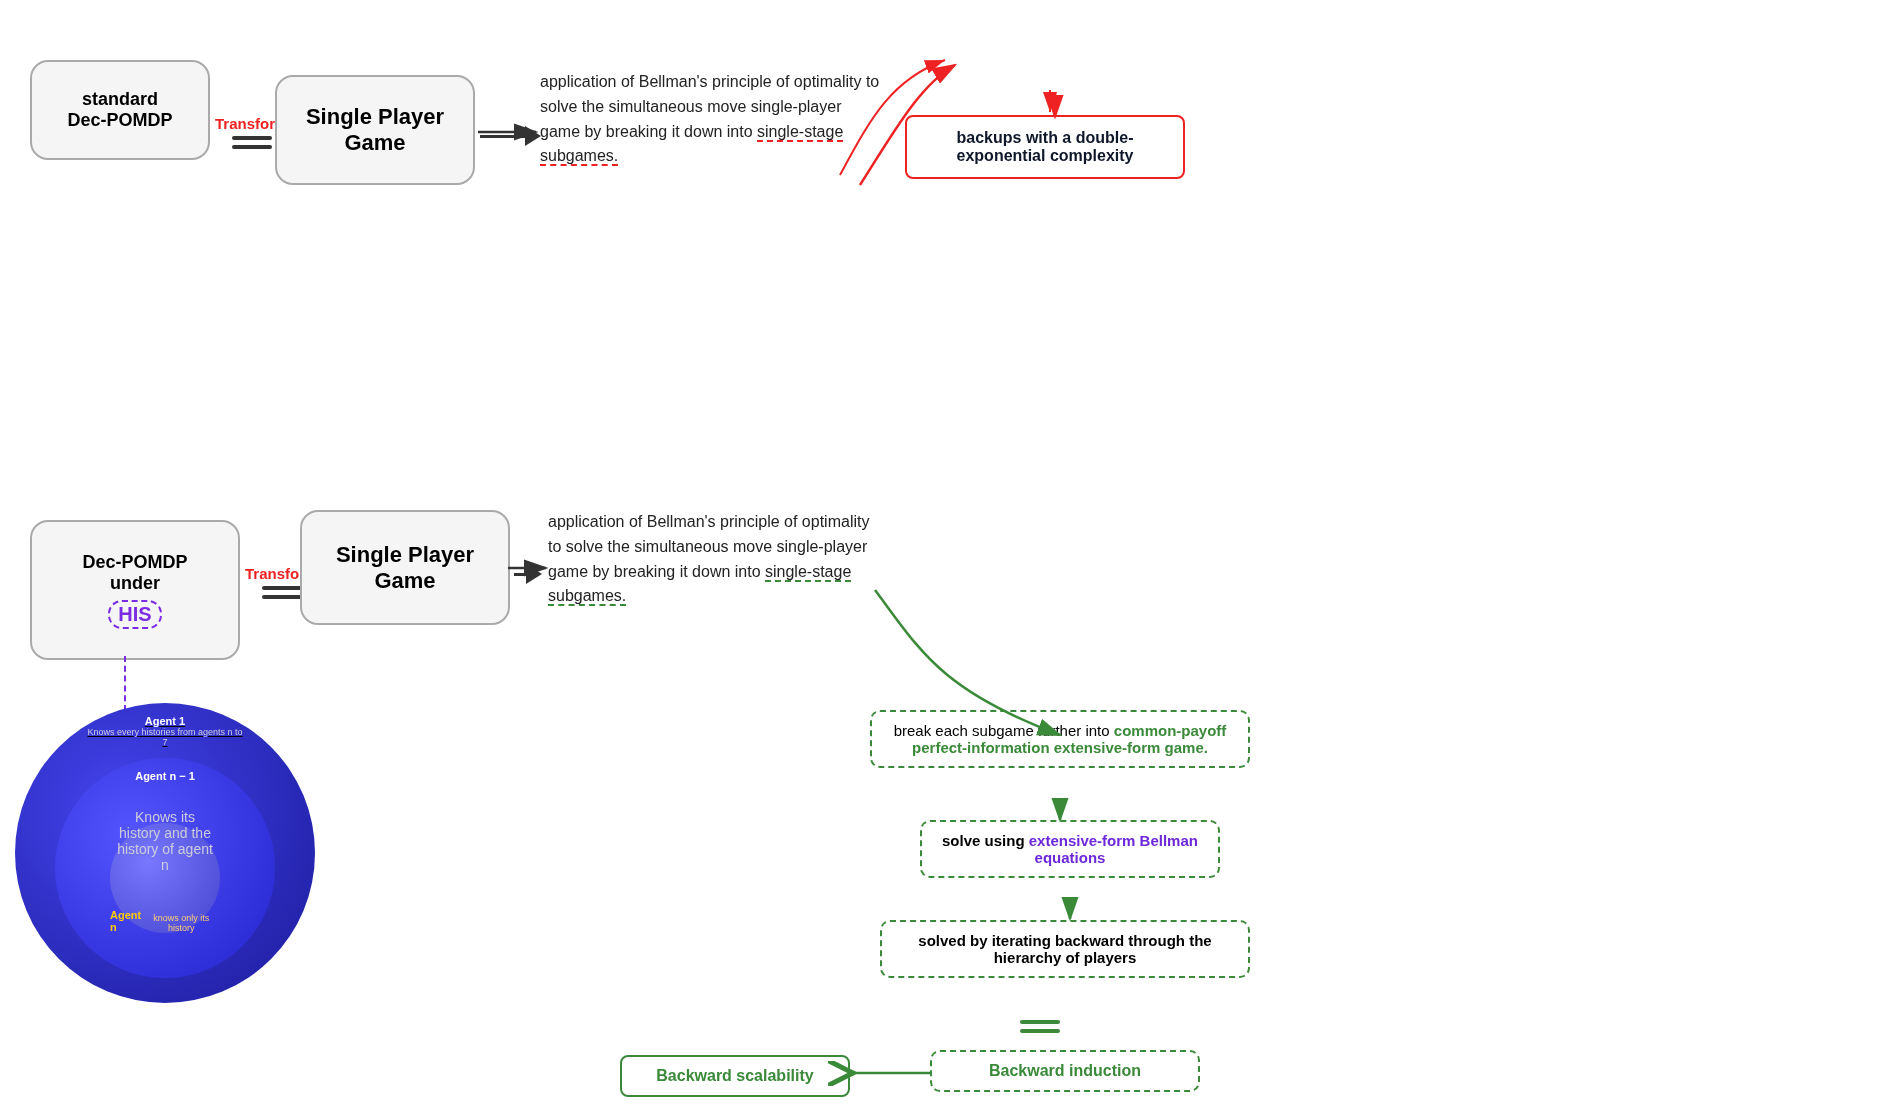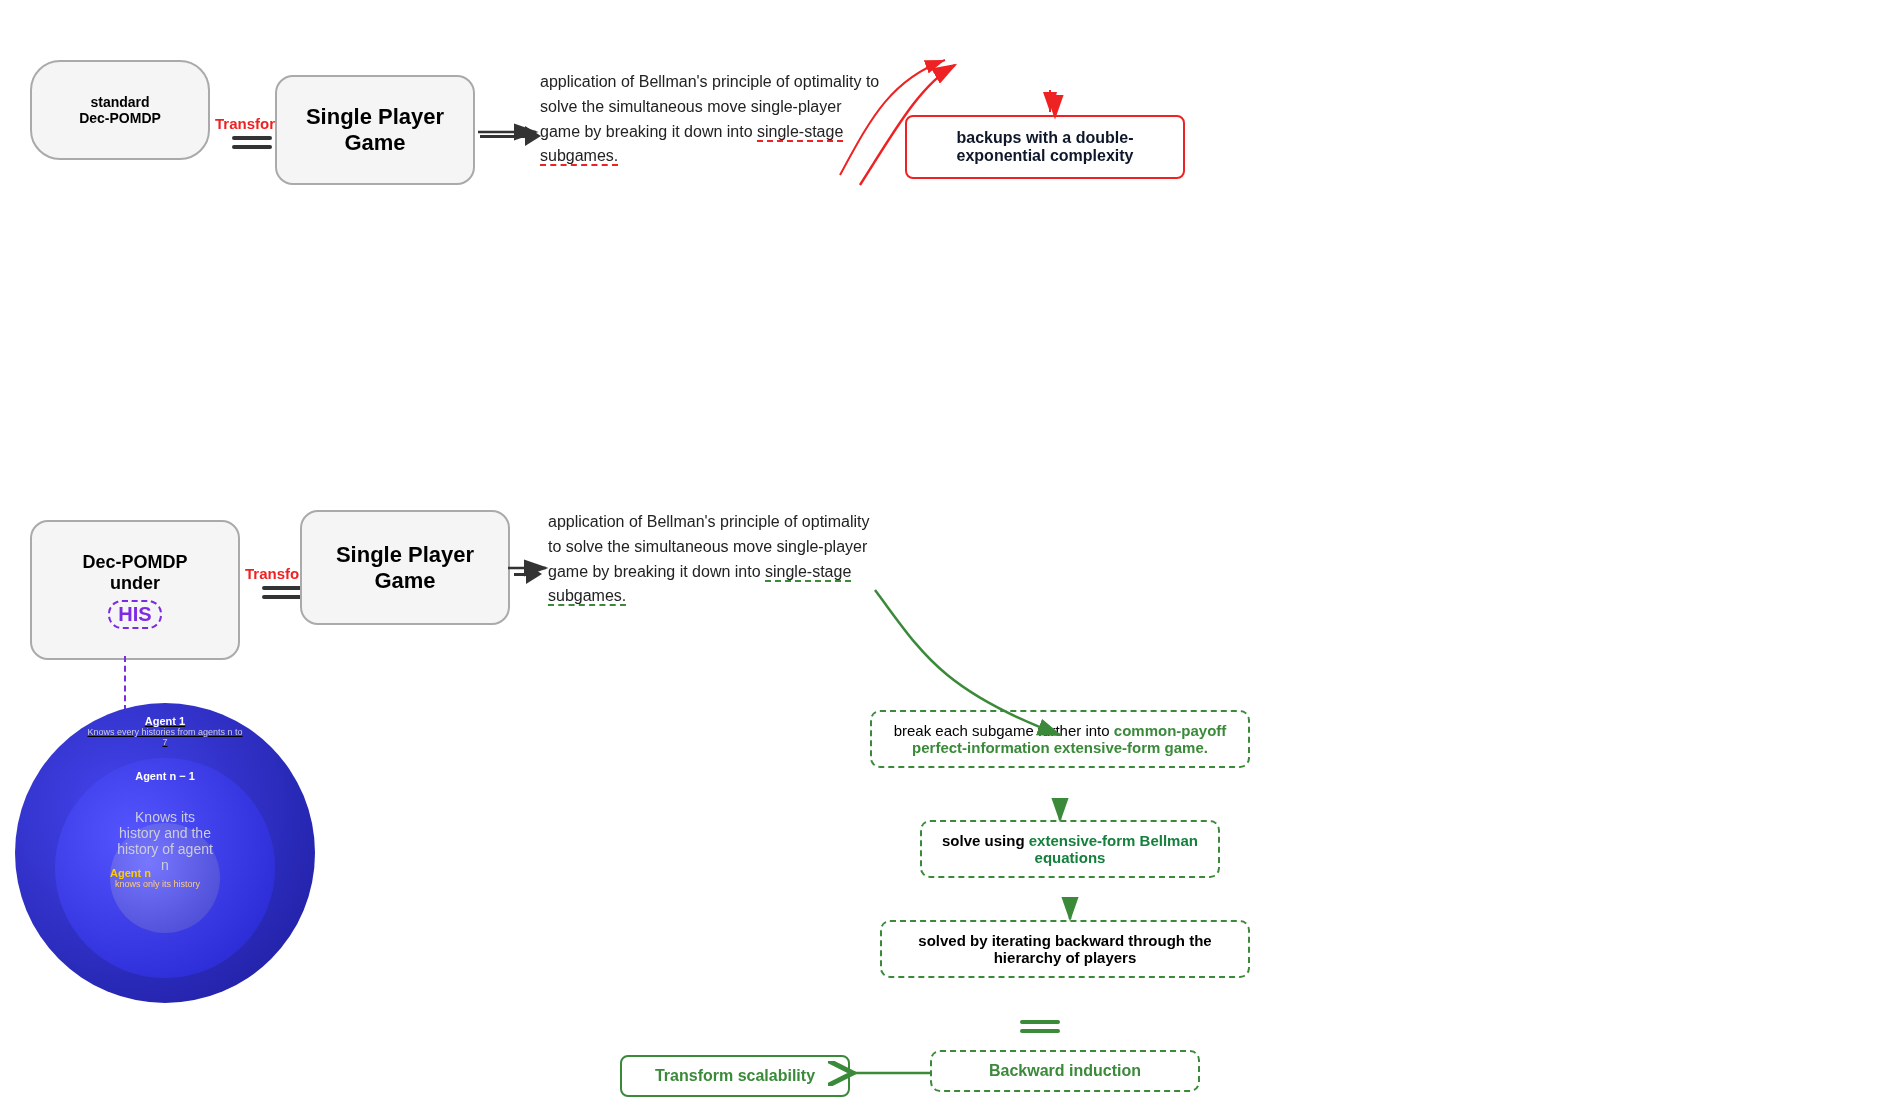--- a/index.html
+++ b/index.html
@@ -18,27 +18,27 @@
       position: relative;
     }
 
     .box-standard {
       position: absolute;
       left: 30px;
       top: 60px;
       width: 180px;
       height: 100px;
       border: 2px solid #aaa;
-      border-radius: 30px;
+      border-radius: 18px;
       display: flex;
       align-items: center;
       justify-content: center;
       text-align: center;
       font-weight: bold;
-      font-size: 14px;
+      font-size: 18px;
       background: #f5f5f5;
     }
 
     .equals-transform {
       position: absolute;
       left: 215px;
       top: 85px;
       display: flex;
       flex-direction: column;
       align-items: center;
@@ -166,21 +166,21 @@
   <div style="position:absolute;left:548px;top:510px;width:330px;font-size:16px;line-height:1.55;color:#222;">
     <span>application of Bellman's principle of optimality to solve the simultaneous move single-player game by breaking it down into <span style="border-bottom:2px dashed #3a8a3a;display:inline;">single-stage subgames.</span></span>
   </div>
 
   <div style="position:absolute;left:10px;top:698px;width:310px;height:310px;">
 
     <div style="position:absolute;left:5px;top:5px;width:300px;height:300px;border-radius:50%;background:radial-gradient(circle at 35% 35%, #4444ee, #1a1a99);">
 
       <div style="position:absolute;left:40px;top:55px;width:220px;height:220px;border-radius:50%;background:radial-gradient(circle at 35% 35%, #5555ff, #2222cc);">
 
-        <div style="position:absolute;left:55px;top:65px;width:110px;height:110px;border-radius:50%;background:radial-gradient(circle at 35% 35%, #7777ff, #4444cc);display:flex;flex-direction:column;align-items:flex-start;justify-content:center;">
+        <div style="position:absolute;left:55px;top:65px;width:110px;height:110px;border-radius:50%;background:radial-gradient(circle at 35% 35%, #7777ff, #4444cc);display:flex;flex-direction:row;align-items:flex-end;justify-content:center;">
           <span style="color:#ffcc00;font-weight:bold;font-size:11px;">Agent n</span>
           <span style="color:#ffcc77;font-size:9px;text-align:center;padding:0 5px;">knows only its history</span>
         </div>
 
         <div style="position:absolute;top:12px;left:50%;transform:translateX(-50%);text-align:center;">
           <div style="color:white;font-weight:bold;font-size:11px;">Agent n − 1</div>
           <div style="color:#ccd;font-size:14px;width:100px;margin-top:27px;">Knows its history and the history of agent n</div>
         </div>
       </div>
 
@@ -189,42 +189,42 @@
         <div style="color:#ccd;font-size:9px;">Knows every histories from agents n to 7</div>
       </div>
     </div>
   </div>
 
   <div style="position:absolute;top:710px;left:870px;width:380px;border:2px dashed #3a8a3a;border-radius:10px;padding:10px 14px;font-size:15px;text-align:center;">
     <span>break each subgame further into </span><span style="color:#3a8a3a;font-weight:bold;">common-payoff perfect-information extensive-form game.</span>
   </div>
 
   <div style="position:absolute;top:820px;left:920px;width:300px;border:2px dashed #3a8a3a;border-radius:10px;padding:10px 14px;font-size:15px;text-align:center;font-weight:bold;">
-    <span>solve using </span><span style="color:#15803d;">extensive-form Bellman equations</span>
+    <span>solve using </span><span style="color:#6d28d9;">extensive-form Bellman equations</span>
   </div>
 
   <div style="position:absolute;top:920px;left:880px;width:370px;border:2px dashed #3a8a3a;border-radius:10px;padding:10px 14px;font-size:15px;text-align:center;font-weight:bold;">
     <span>solved by iterating backward through the hierarchy of players</span>
   </div>
 
   <div style="position:absolute;top:1020px;left:1020px;display:flex;flex-direction:column;gap:5px;">
     <div style="width:40px;height:4px;background:#3a8a3a;border-radius:2px;"></div>
     <div style="width:40px;height:4px;background:#3a8a3a;border-radius:2px;"></div>
   </div>
 
   <div style="position:absolute;top:1050px;left:930px;width:270px;border:2px dashed #3a8a3a;border-radius:10px;padding:10px 14px;font-size:16px;text-align:center;font-weight:bold;color:#3a8a3a;">
     <span>Backward induction</span>
   </div>
 
   <div style="position:absolute;top:1150px;left:880px;width:380px;">
     
   </div>
 
   <div style="position:absolute;top:1055px;left:620px;width:230px;border:2px solid #3a8a3a;border-radius:8px;padding:10px 14px;font-size:16px;font-weight:bold;color:#3a8a3a;text-align:center;">
-    <span>Transform scalability</span>
+    <span>Backward scalability</span>
   </div>
 
   <svg style="position:absolute;top:0;left:0;width:1903px;height:1118px;pointer-events:none;">
     <defs>
       <marker id="arr-red" markerWidth="10" markerHeight="7" refX="9" refY="3.5" orient="auto">
         <polygon points="0 0, 10 3.5, 0 7" fill="#e22"></polygon>
       </marker>
       <marker id="arr-green" markerWidth="10" markerHeight="7" refX="9" refY="3.5" orient="auto">
         <polygon points="0 0, 10 3.5, 0 7" fill="#3a8a3a"></polygon>
       </marker>

